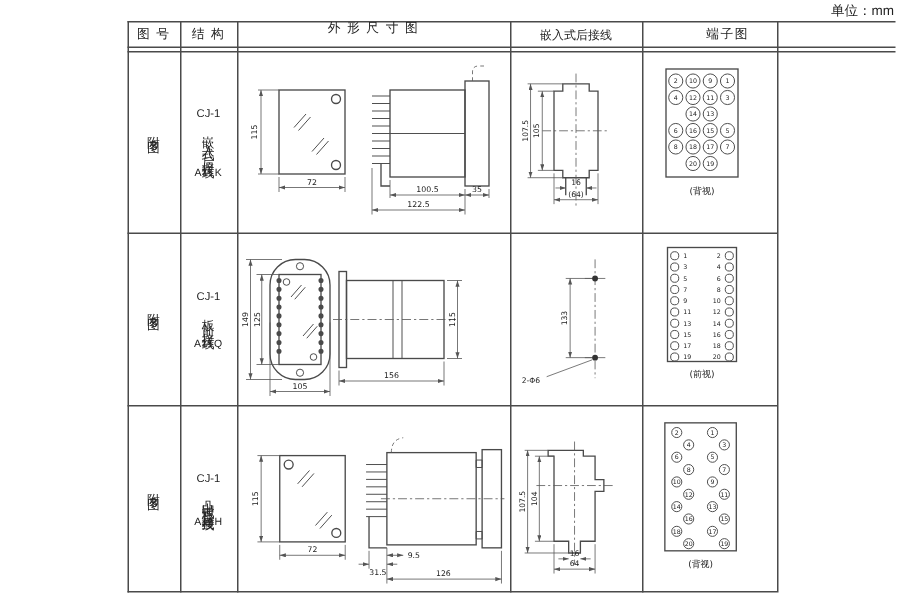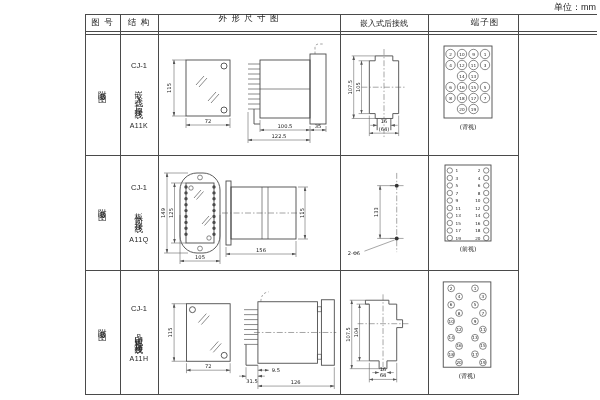--- a/index.html
+++ b/index.html
@@ -7,21 +7,21 @@
     width:600px;height:400px;position:relative;background:#ffffff;
     font-family:"Liberation Sans","DejaVu Sans",sans-serif;color:#222;overflow:hidden;
   }
   .hline{position:absolute;background:#4a4a4a;height:1px;}
   .vline{position:absolute;background:#4a4a4a;width:1px;}
   .cell{position:absolute;display:flex;align-items:center;justify-content:center;color:#222;}
   .hdr{font-size:8.5px;letter-spacing:1px;}
   .hdr-sm{font-size:8px;letter-spacing:0;}
   .unit{position:absolute;top:1px;right:4px;font-size:9px;color:#222;text-align:right;}
   .vtext{writing-mode:vertical-rl;text-orientation:upright;letter-spacing:4px;font-size:8.5px;line-height:1;}
-  .structcell{flex-direction:column;gap:14px;text-align:right;}
+  .structcell{flex-direction:column;gap:4px;text-align:right;}
   .code{font-size:7px;letter-spacing:0.5px;}
   .model{font-size:7.5px;}
   svg.draw{position:absolute;overflow:visible;}
   .dr{fill:none;stroke:#4a4a4a;stroke-width:0.9;}
   .thin{stroke-width:0.65;}
   .dim{fill:none;stroke:#5a5a5a;stroke-width:0.55;}
   .cl{fill:none;stroke:#5a5a5a;stroke-width:0.55;stroke-dasharray:6 2 1.5 2;}
   .dsh{stroke-dasharray:2.5 2;}
   .dots{fill:none;stroke:#4a4a4a;stroke-width:3.4;stroke-dasharray:0 5.9;stroke-linecap:round;}
   .hole{fill:#333;stroke:none;}

